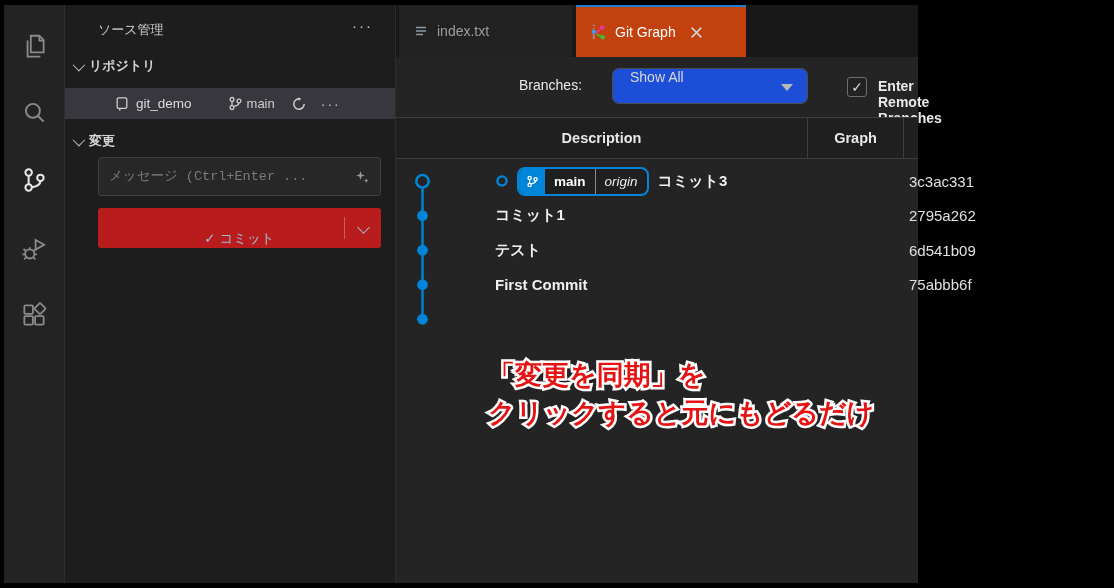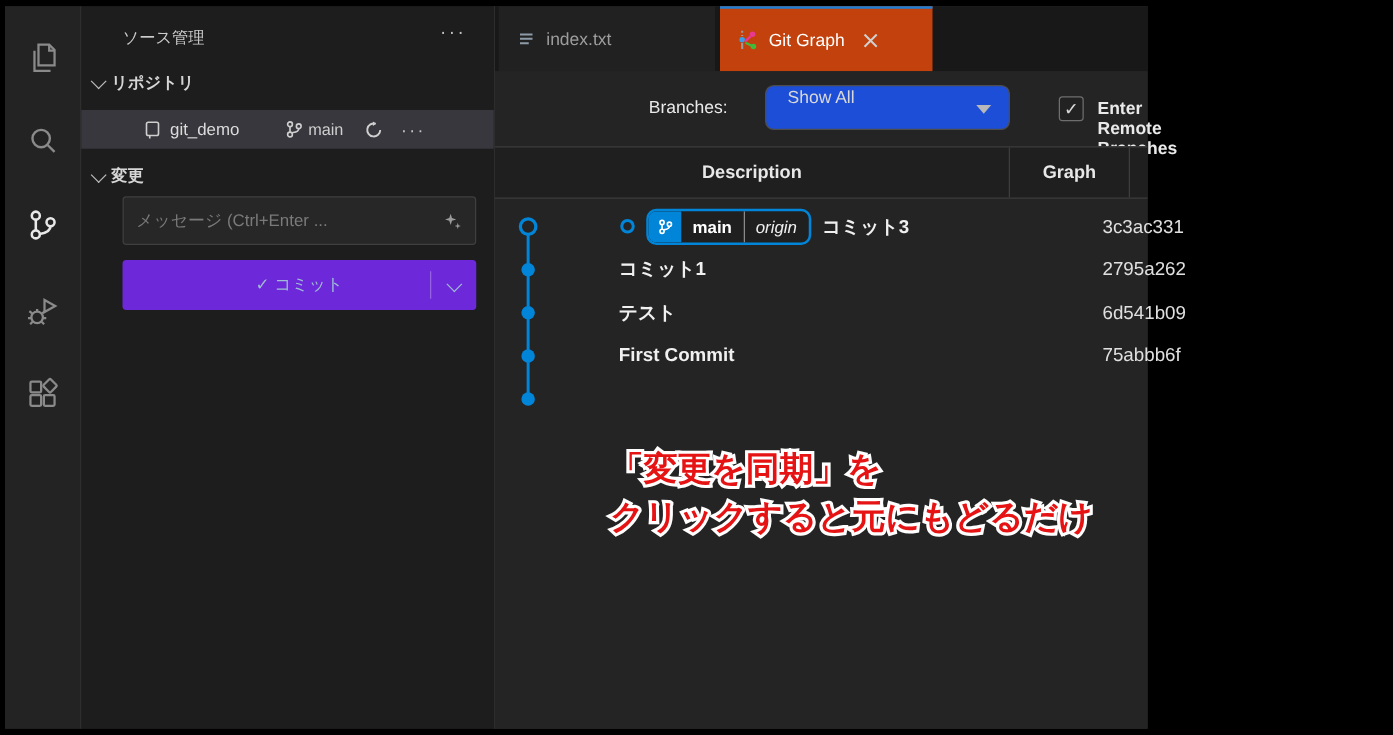--- a/index.html
+++ b/index.html
@@ -22,25 +22,25 @@
   .sb-section{position:absolute;left:8px;display:flex;align-items:center;gap:7px;font-size:13px;font-weight:700;color:#d6d6d6;cursor:pointer;}
   .chev{width:8px;height:8px;border-right:1.6px solid #bdbdbd;border-bottom:1.6px solid #bdbdbd;transform:rotate(45deg) translateY(-2px);display:inline-block;}
   .repo-row{position:absolute;left:0;right:0;top:83px;height:31px;background:#37373d;display:flex;align-items:center;cursor:pointer;}
   .repo-row .ricon{margin-left:49px;display:flex;}
   .repo-name{margin-left:6px;font-size:13.5px;color:#dcdcdc;}
   .repo-branch{margin-left:36px;display:flex;align-items:center;gap:4px;font-size:13px;color:#cfcfcf;}
   .repo-sync{margin-left:16px;display:flex;cursor:pointer;}
   .repo-more{margin-left:14px;color:#c5c5c5;font-size:14px;letter-spacing:2px;cursor:pointer;}
   .msg-input{position:absolute;left:33px;top:152px;width:283px;height:39px;box-sizing:border-box;
     background:#272727;border:1px solid #3f3f3f;border-radius:3px;color:#ddd;
-    font-size:13.5px;padding:0 30px 0 10px;outline:none;font-family:Liberation Sans, sans-serif;}
+    font-size:13.5px;padding:0 30px 0 10px;outline:none;font-family:Liberation Mono, monospace;}
   .msg-input::placeholder{color:#7a7a7a;}
   .sparkle{position:absolute;left:290px;top:165px;}
-  .commit-btn{position:absolute;left:33px;top:203px;width:283px;height:40px;background:#6d28d9;border-radius:3px;
-    display:flex;align-items:center;justify-content:center;color:#9fbcd4;font-size:13.5px;cursor:pointer;}
+  .commit-btn{position:absolute;left:33px;top:203px;width:283px;height:40px;background:#b91c1c;border-radius:3px;
+    display:flex;align-items:flex-end;justify-content:center;color:#9fbcd4;font-size:13.5px;cursor:pointer;}
   .commit-btn .lbl::before{content:"✓  ";}
   .commit-btn .btn-split{position:absolute;right:36px;top:9px;bottom:9px;width:1px;background:rgba(255,255,255,.28);}
   .commit-btn .btn-chev{position:absolute;right:13px;top:15px;width:8px;height:8px;border-right:1.6px solid #9fbcd4;border-bottom:1.6px solid #9fbcd4;transform:rotate(45deg);}
 
   
   .editor{flex:1;display:flex;flex-direction:column;background:#242424;border-left:1px solid #2d2d2d;min-width:0;}
   .tab-bar{height:52px;background:#181818;display:flex;flex:none;}
   .tab{display:flex;align-items:center;gap:8px;padding:13px 14px;font-size:14px;cursor:pointer;position:relative;box-sizing:border-box;}
   .tab.inactive{background:#212121;color:#9d9d9d;margin-left:3px;width:173px;}
   .tab.active{background:#c2410c;color:#ffffff;margin-left:4px;width:170px;border-top:2.5px solid #1f7fd4;}
@@ -59,21 +59,21 @@
     border-top:1px solid #3d3d3d;border-bottom:1px solid #3d3d3d;display:flex;}
   .gg-header .hcell{display:flex;align-items:center;justify-content:center;font-size:14.5px;font-weight:700;color:#e8e8e8;box-sizing:border-box;}
   .gg-header .h-graph{width:96px;border-right:1px solid #3d3d3d;}
   .gg-header .h-desc{width:412px;border-right:1px solid #3d3d3d;}
   .gg-header .h-extra{flex:1;}
 
   .gg-rows{position:absolute;left:0;right:0;top:107px;}
   .commit-graph{position:absolute;left:0;top:107px;pointer-events:none;}
   .crow{height:34.5px;display:flex;align-items:center;position:relative;padding-left:99px;cursor:pointer;}
   .crow .cmsg{font-size:15px;font-weight:600;color:#f0f0f0;white-space:nowrap;}
-  .crow .chash{position:absolute;left:486px;font-size:15px;color:#e0e0e0;text-align:right;}
+  .crow .chash{position:absolute;left:513px;font-size:15px;color:#e0e0e0;text-align:right;}
   .head-ring{margin-right:8px;flex:none;}
   .ref-badge{display:inline-flex;align-items:center;height:25px;border:2px solid #0085d9;border-radius:8px;overflow:hidden;margin-right:9px;flex:none;background:#1f1f1f;}
   .ref-icon{width:26px;align-self:stretch;background:#0085d9;display:flex;align-items:center;justify-content:center;}
   .ref-name{padding:0 9px;font-size:13.5px;font-weight:700;color:#fff;}
   .ref-sep{width:1px;align-self:stretch;background:#8a8a8a;}
   .ref-remote{padding:0 9px;font-size:13.5px;font-style:italic;color:#efefef;}
 
   .annotation{position:absolute;left:92px;top:299px;font-weight:700;font-size:27px;line-height:38px;}
   .ann-line{position:relative;display:block;white-space:nowrap;}
   .ann-stroke{position:absolute;left:0;top:0;color:#fff;-webkit-text-stroke:5px #fff;}

